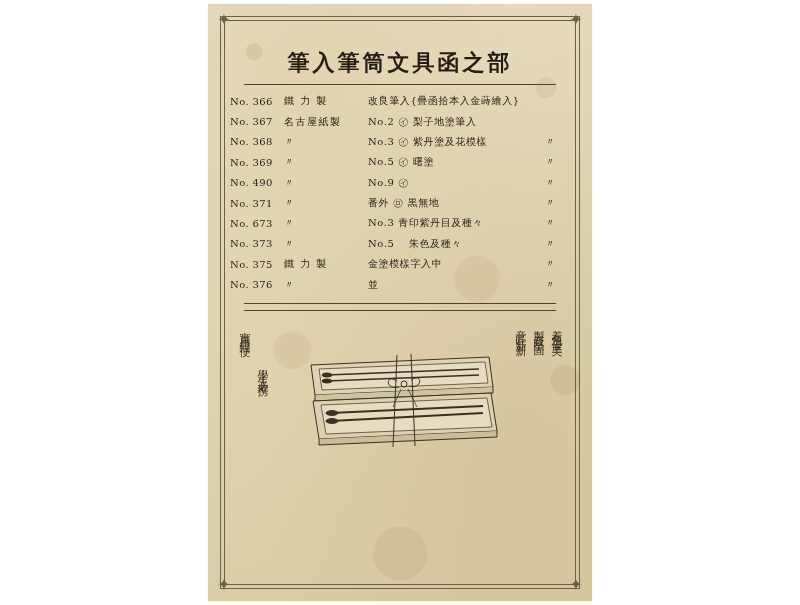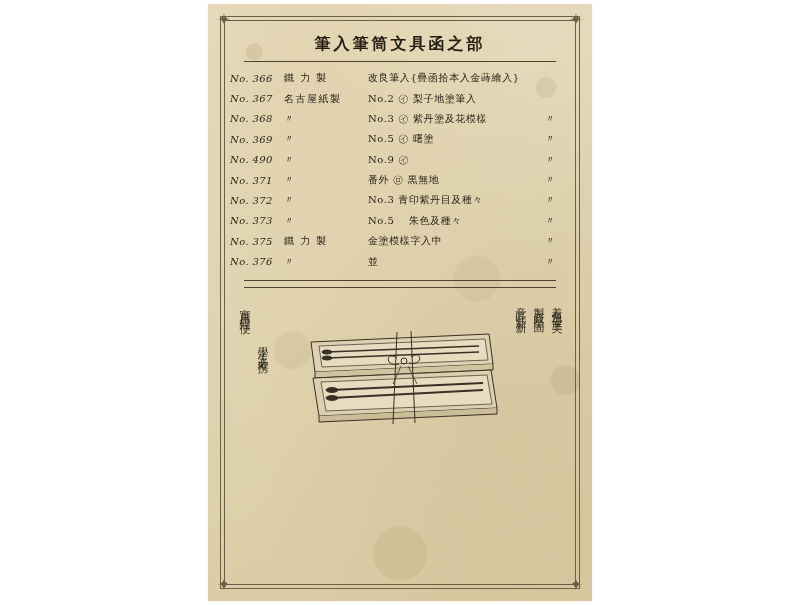--- a/index.html
+++ b/index.html
@@ -78,24 +78,24 @@
   .content {
     position: absolute;
     left: 22px; top: 22px; right: 22px; bottom: 22px;
   }
 
   
   .title {
     text-align: center;
     font-family: "DejaVu Serif", serif;
     font-weight: bold;
-    font-size: 16px;
+    font-size: 22px;
     letter-spacing: 3px;
     color: #241d12;
-    margin-top: 8px;
+    margin-top: 22px;
     margin-bottom: 4px;
     white-space: nowrap;
   }
 
   .rule {
     height: 1px;
     background: #4e4431;
     margin: 6px 14px 0 14px;
   }
 
@@ -110,21 +110,20 @@
     font-size: 10px;
     color: #2a2318;
     padding: 3.2px 0;
     vertical-align: middle;
     white-space: nowrap;
   }
   td.col-no {
     width: 54px;
     padding-left: 12px;
     font-family: "DejaVu Serif", serif;
-    font-style: italic;
     font-size: 10.5px;
     letter-spacing: 0.4px;
   }
   td.col-maker {
     width: 84px;
     text-align: left;
     font-size: 11px;
     letter-spacing: 1.5px;
   }
   td.col-desc {
@@ -240,21 +239,21 @@
             <td class="col-desc">No.9 ㋑</td>
             <td class="col-tail">〃</td>
           </tr>
           <tr>
             <td class="col-no">No. 371</td>
             <td class="col-maker ditto">〃</td>
             <td class="col-desc">番外 ㋺ 黒無地</td>
             <td class="col-tail">〃</td>
           </tr>
           <tr>
-            <td class="col-no">No. 372</td>
+            <td class="col-no">No. 673</td>
             <td class="col-maker ditto">〃</td>
             <td class="col-desc">No.3 青印紫丹目及種々</td>
             <td class="col-tail">〃</td>
           </tr>
           <tr>
             <td class="col-no">No. 373</td>
             <td class="col-maker ditto">〃</td>
             <td class="col-desc">No.5 　朱色及種々</td>
             <td class="col-tail">〃</td>
           </tr>

